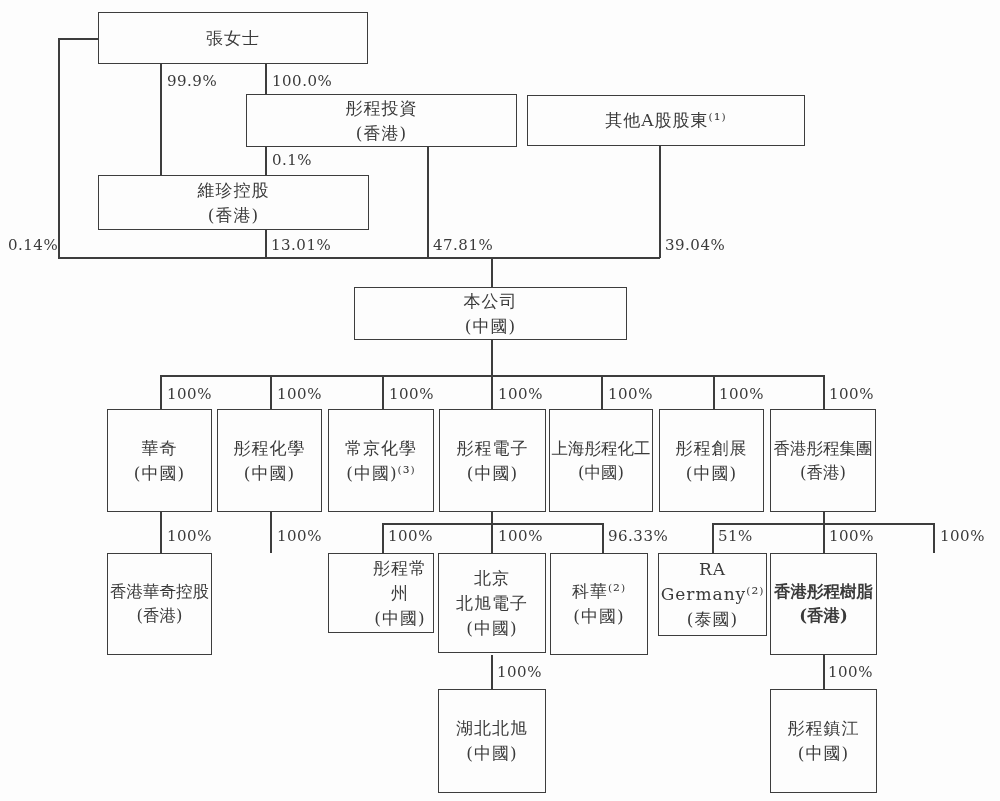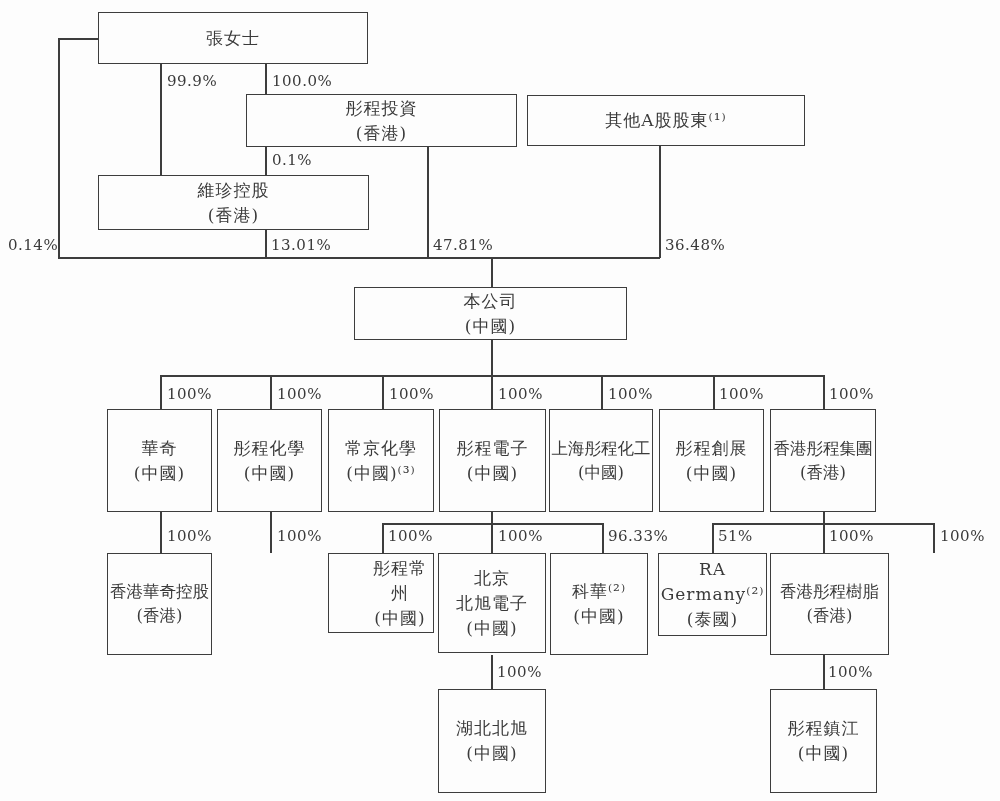--- a/index.html
+++ b/index.html
@@ -128,41 +128,41 @@
   </div>
   <div class="node" style="left:550px;top:553px;width:98px;height:102px;">
     <span>科華⁽²⁾</span>
     <span>(中國)</span>
   </div>
   <div class="node" style="left:658px;top:553px;width:109px;height:83px;">
     <span>RA</span>
     <span>Germany⁽²⁾</span>
     <span>(泰國)</span>
   </div>
-  <div class="node small" style="left:770px;top:553px;width:119px;height:102px;">
+  <div class="node small" style="left:770px;top:553px;width:107px;height:102px;font-weight:bold;">
     <span>香港彤程樹脂</span>
     <span>(香港)</span>
   </div>
 
   <div class="node" style="left:438px;top:689px;width:108px;height:104px;">
     <span>湖北北旭</span>
     <span>(中國)</span>
   </div>
   <div class="node" style="left:770px;top:689px;width:107px;height:104px;">
     <span>彤程鎮江</span>
     <span>(中國)</span>
   </div>
 
   <span class="pct" style="left:167px;top:72px;">99.9%</span>
   <span class="pct" style="left:272px;top:72px;">100.0%</span>
   <span class="pct" style="left:272px;top:151px;">0.1%</span>
   <span class="pct" style="left:8px;top:236px;">0.14%</span>
   <span class="pct" style="left:271px;top:236px;">13.01%</span>
   <span class="pct" style="left:433px;top:236px;">47.81%</span>
-  <span class="pct" style="left:665px;top:236px;">36.48%</span>
+  <span class="pct" style="left:665px;top:236px;">39.04%</span>
 
   <span class="pct" style="left:167px;top:385px;">100%</span>
   <span class="pct" style="left:277px;top:385px;">100%</span>
   <span class="pct" style="left:389px;top:385px;">100%</span>
   <span class="pct" style="left:498px;top:385px;">100%</span>
   <span class="pct" style="left:608px;top:385px;">100%</span>
   <span class="pct" style="left:719px;top:385px;">100%</span>
   <span class="pct" style="left:829px;top:385px;">100%</span>
 
   <span class="pct" style="left:167px;top:527px;">100%</span>

